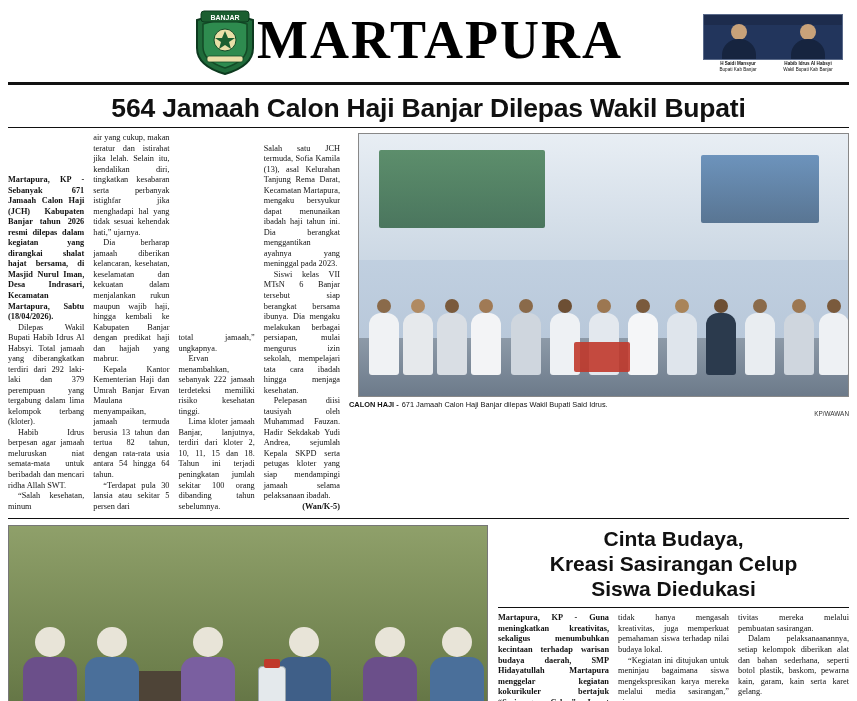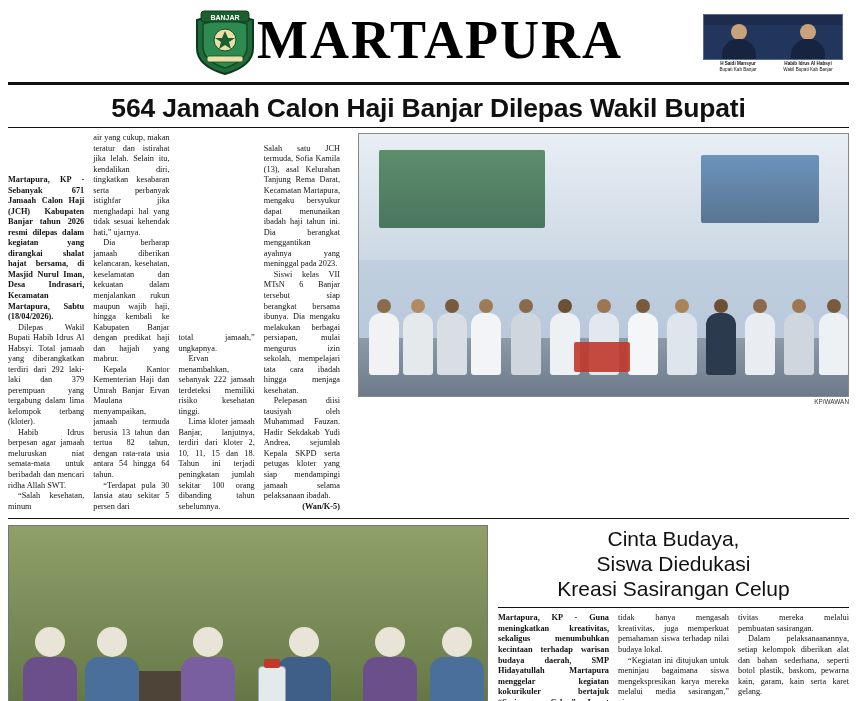--- a/index.html
+++ b/index.html
@@ -127,21 +127,21 @@
   .pb-bg{position:absolute;inset:0;background:linear-gradient(180deg,#8fa06a 0%,#6d7f4c 55%,#4e5c36 100%);}
   .pb-kid{position:absolute;bottom:18%;}
   .pb-kid .hj{width:30px;height:30px;border-radius:50%;background:#e8e4d8;margin:0 auto;}
   .pb-kid .bd{width:54px;height:86px;border-radius:14px 14px 4px 4px;}
   .pb-bottle{position:absolute;left:52%;bottom:30%;width:26px;height:44px;background:#e4e9ec;border-radius:4px;border:1px solid #9aa6ad;}
   .pb-bottle .cap2{position:absolute;left:5px;top:-8px;width:16px;height:9px;background:#c0392b;border-radius:2px;}
   .pb-bowl{position:absolute;left:24%;bottom:28%;width:92px;height:46px;background:#4e4437;border-radius:0 0 46px 46px;}
 
   .bottom-right{flex:1 1 auto;margin-left:10px;}
   .sub-headline{
-    text-align:center;font-family:"Liberation Sans",sans-serif;font-weight:normal;
+    text-align:center;font-family:"Liberation Sans",sans-serif;font-weight:bold;
     font-size:21px;line-height:1.18;color:#111;margin-top:2px;
   }
   .sub-rule{border-top:1.2px solid #111;margin:6px 0 5px 0;}
   .bcols{display:flex;gap:9px;font-size:8.3px;line-height:1.27;text-align:justify;}
   .bcols .col{flex:1;}
   .bcols p{margin:0;text-indent:10px;}
   .bcols p.first{text-indent:0;}
 </style>
 </head>
 <body>
@@ -273,20 +273,24 @@
               <div class="h" style="background:#9c7751;"></div>
               <div class="b" style="background:#cfd6de;"></div>
             </div>
           <div class="p" style="left:94%;">
               <div class="h" style="background:#7a5a3c;"></div>
               <div class="b" style="background:#eef1f4;"></div>
             </div>
         </div>
         <div class="red-box"></div>
       </div>
+      <div class="caption-bar">
+        <span class="lbl">CALON HAJI -</span>
+        <span style="margin-left:3px;">671 Jamaah Calon Haji Banjar dilepas Wakil Bupati Said Idrus.</span>
+      </div>
       <div class="cred">KP/WAWAN</div>
     </div>
   </div>
 
   <div class="hdiv"></div>
 
   <div class="bottom">
     <div style="flex:0 0 480px;">
       <div class="photo-bottom">
         <div class="pb-bg"></div>
@@ -319,22 +323,22 @@
         <div class="pb-bottle">
             <div class="cap2"></div>
           </div>
       </div>
 
     </div>
 
     <div class="bottom-right">
       <div class="sub-headline">
         <div>Cinta Budaya,</div>
+        <div>Kreasi Sasirangan Celup</div>
         <div>Siswa Diedukasi</div>
-        <div>Kreasi Sasirangan Celup</div>
       </div>
       <div class="sub-rule"></div>
       <div class="bcols">
         <div class="col">
           <p class="first"><span class="lead">Martapura, KP - Guna meningkatkan kreativitas, sekaligus menumbuhkan kecintaan terhadap warisan budaya daerah, SMP Hidayatullah Martapura menggelar kegiatan kokurikuler bertajuk “Sasirangan Celup”, Jumat (17/04/2026).</span></p>
 
         </div>
         <div class="col">
           <p class="first">tidak hanya mengasah kreativitas, juga memperkuat pemahaman siswa terhadap nilai budaya lokal.</p>
           <p>“Kegiatan ini ditujukan untuk meninjau bagaimana siswa mengekspresikan karya mereka melalui media sasirangan,” ujarnya.</p>

